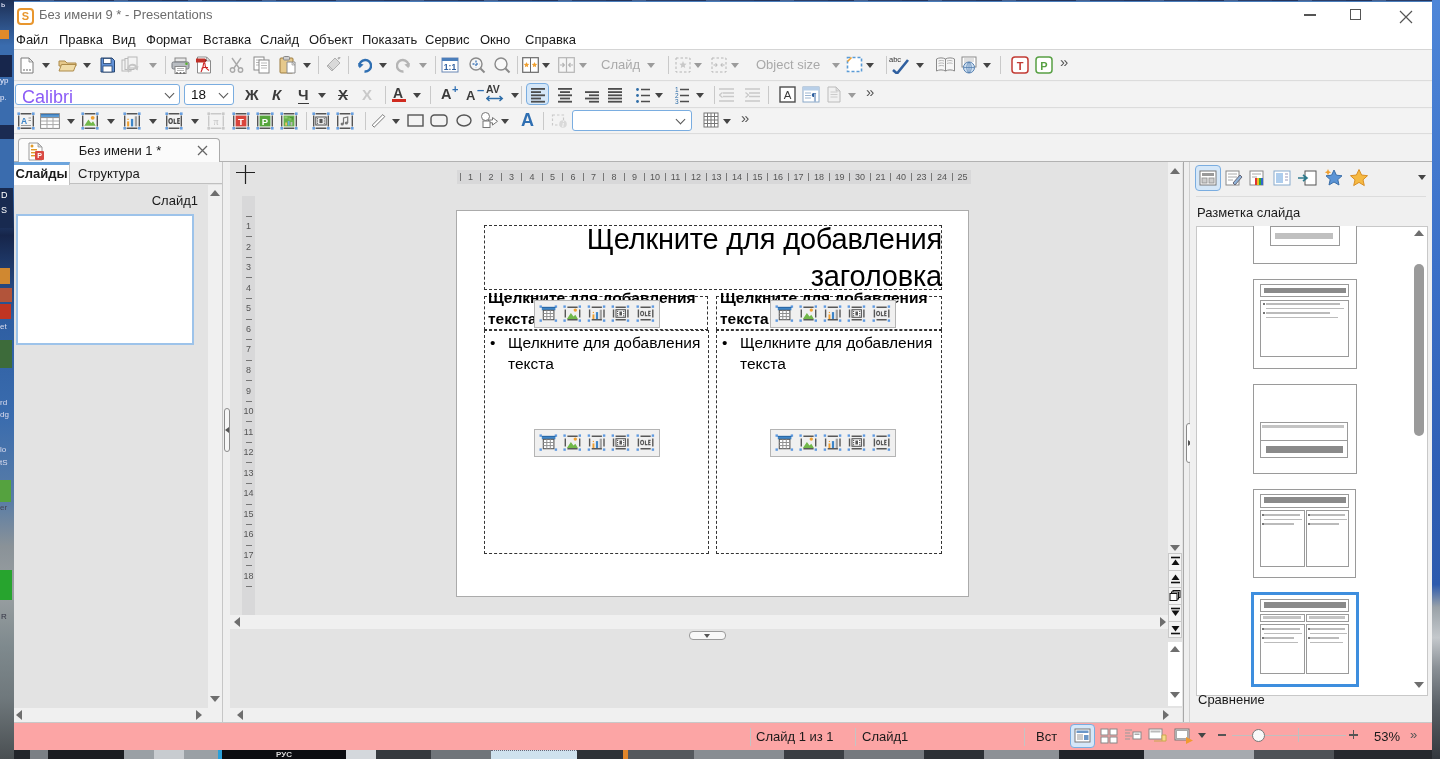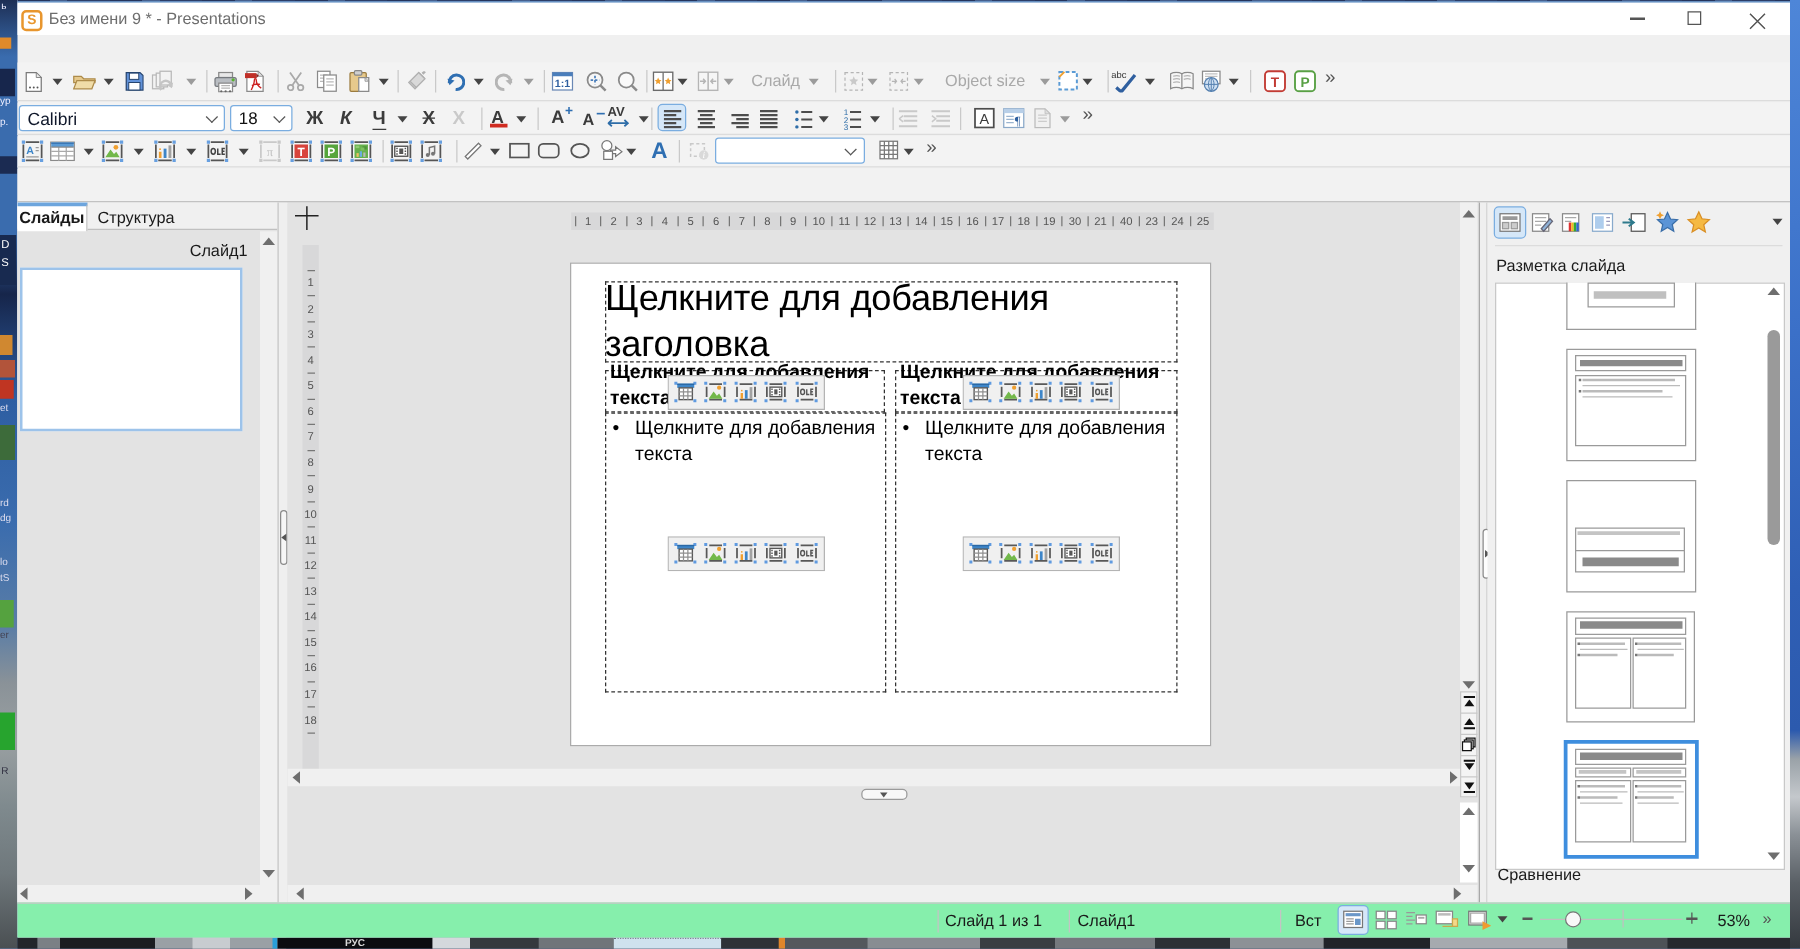--- a/index.html
+++ b/index.html
@@ -71,20 +71,33 @@
 <div class="a" style="left:0;top:2px;width:1418px;height:26px;background:#fff">
  <div class="a" style="left:3px;top:6px;width:17px;height:17px;border:2px solid #e8962e;border-radius:4px;color:#e8962e;font-weight:bold;font-size:11px;text-align:center;line-height:13px;background:#fff">S</div>
  <div class="a" style="left:25px;top:5px;color:#6d6d6d;font-size:13px">Без имени 9 * - Presentations</div>
  <div class="a" style="left:1290px;top:12px;width:12px;height:1.5px;background:#555"></div>
  <div class="a" style="left:1336px;top:7px;width:11px;height:11px;border:1px solid #555"></div>
  <svg class="a" style="left:1385px;top:8px" width="14" height="14">
         <path d="M1 1 L13 13 M13 1 L1 13" stroke="#555" stroke-width="1.2"></path>
       </svg>
 </div>
 
+<div class="a" id="menubar" style="left:0;top:28px;width:1418px;height:22px;background:#fff;border-bottom:1px solid #d5d5d5;font-size:13px">
+ <div class="a" style="left:2px;top:4px">Файл</div>
+ <div class="a" style="left:45px;top:4px">Правка</div>
+ <div class="a" style="left:98px;top:4px">Вид</div>
+ <div class="a" style="left:132px;top:4px">Формат</div>
+ <div class="a" style="left:189px;top:4px">Вставка</div>
+ <div class="a" style="left:246px;top:4px">Слайд</div>
+ <div class="a" style="left:295px;top:4px">Объект</div>
+ <div class="a" style="left:348px;top:4px">Показать</div>
+ <div class="a" style="left:411px;top:4px">Сервис</div>
+ <div class="a" style="left:466px;top:4px">Окно</div>
+ <div class="a" style="left:511px;top:4px">Справка</div>
+</div>
 
 <div class="a" id="tb1" style="left:0;top:50px;width:1418px;height:31px;background:#f3f3f3;border-bottom:1px solid #dcdcdc"></div>
 <div class="a" id="tb2" style="left:0;top:82px;width:1418px;height:26px;background:#f3f3f3;border-bottom:1px solid #dcdcdc"></div>
 <div class="a" id="tb3" style="left:0;top:109px;width:1418px;height:25px;background:#f3f3f3;border-bottom:1px solid #dcdcdc"></div>
 <div class="a" id="tbicons" style="left:0;top:0;width:1418px;height:134px">
       <svg class="a" style="left:6px;top:57px" width="14" height="17" viewBox="0 0 14 17">
         <path d="M1 1 h8 l4 4 v11 h-12 z" fill="#fff" stroke="#7a7a7a"></path>
         <path d="M9 1 l4 4 h-4 z" fill="#e8e8e8" stroke="#7a7a7a" stroke-width=".7"></path>
         <circle cx="4" cy="13" r=".8" fill="#555"></circle>
         <circle cx="7" cy="13" r=".8" fill="#555"></circle>
@@ -242,21 +255,21 @@
       <svg class="a" style="left:997px;top:56px" width="18" height="18" viewBox="0 0 18 18">
         <rect x="1" y="1" width="16" height="16" rx="3" fill="#fff" stroke="#c23b34" stroke-width="1.5"></rect>
         <text x="9" y="13.5" font-size="11" font-weight="bold" fill="#c23b34" text-anchor="middle" font-family="Liberation Sans">T</text>
       </svg>
       <svg class="a" style="left:1021px;top:56px" width="18" height="18" viewBox="0 0 18 18">
         <rect x="1" y="1" width="16" height="16" rx="3" fill="#fff" stroke="#58a044" stroke-width="1.5"></rect>
         <text x="9" y="13.5" font-size="11" font-weight="bold" fill="#58a044" text-anchor="middle" font-family="Liberation Sans">P</text>
       </svg>
       <div class="a" style="left:1046px;top:53px;font-size:15px;color:#555">»</div>
       <div class="a" style="left:1px;top:84px;width:165px;height:21px;background:#fff;border:1.5px solid #7aade0;border-radius:3px">
-        <span style="position:absolute;left:6px;top:2px;font-size:14px;color:#0f172a">Calibri</span>
+        <span style="position:absolute;left:6px;top:2px;font-size:18px;color:#8b5cf6">Calibri</span>
       </div>
       <div class="chev" style="left:152px;top:90px"></div>
       <div class="a" style="left:170px;top:84px;width:50px;height:21px;background:#fff;border:1.5px solid #7aade0;border-radius:3px">
         <span style="position:absolute;left:6px;top:2px;font-size:13.5px;color:#111">18</span>
       </div>
       <div class="chev" style="left:206px;top:90px"></div>
       <div class="a" style="left:231px;top:86px;font-size:15px;font-weight:bold;color:#3b3b3b">Ж</div>
       <div class="a" style="left:258px;top:86px;font-size:15px;font-weight:bold;color:#3b3b3b"><i style="font-size:15px">К</i></div>
       <div class="a" style="left:284px;top:86px;font-size:15px;font-weight:bold;color:#3b3b3b"><span style="border-bottom:1.5px solid #3b3b3b">Ч</span></div>
       <div class="a" style="left:304px;top:93px;width:0;height:0;border-left:4px solid transparent;border-right:4px solid transparent;border-top:5px solid #444"></div>
@@ -500,20 +513,36 @@
       </svg>
       <div class="a" style="left:709px;top:119px;width:0;height:0;border-left:4px solid transparent;border-right:4px solid transparent;border-top:5px solid #444"></div>
       <div class="a" style="left:727px;top:109px;font-size:15px;color:#555">»</div>
     </div>
 
 <div class="a" id="tabstrip" style="left:0;top:135px;width:1418px;height:27px;background:#f2f2f2;border-bottom:1px solid #b2b2b2"></div>
 <div class="a" id="mainbg" style="left:0;top:163px;width:1418px;height:559px;background:#e3e3e3"></div>
 
 <div class="a" id="lpanel" style="left:0;top:162px;width:208px;height:560px;background:#e3e3e3">
 
+ <div class="a" style="left:4px;top:-24px;width:202px;height:25px;background:#fbfbfb;border:1px solid #ababab;border-bottom:none;border-radius:4px 4px 0 0">
+  <svg class="a" style="left:8px;top:3px" width="18" height="19" viewBox="0 0 18 19">
+   <path d="M2 1h9l4 4v13H2z" fill="#fff" stroke="#9a9a9a"></path>
+   <path d="M11 1l4 4h-4z" fill="#d8d8d8" stroke="#9a9a9a" stroke-width=".8"></path>
+   <rect x="4" y="7" width="6" height="1.4" fill="#e09a28"></rect>
+          <rect x="4" y="10" width="6" height="1.4" fill="#e09a28"></rect>
+          <rect x="4" y="13" width="6" height="1.4" fill="#e09a28"></rect>
+   <circle cx="5" cy="4" r="1.5" fill="#e09a28"></circle>
+   <rect x="8" y="9" width="9" height="9" rx="1" fill="#d94a43"></rect>
+   <text x="12.5" y="16" font-size="7" font-weight="bold" fill="#fff" text-anchor="middle" font-family="Liberation Sans">P</text>
+  </svg>
+  <div class="a" style="left:0;top:4px;width:202px;text-align:center;font-size:13px">Без имени 1 *</div>
+  <svg class="a" style="left:178px;top:6px" width="11" height="11">
+          <path d="M1 1 L10 10 M10 1 L1 10" stroke="#666" stroke-width="1.3"></path>
+        </svg>
+ </div>
 
  <div class="a" style="left:0;top:0;width:208px;height:22px;background:#f0f0f0;border-bottom:1px solid #c0c0c0"></div>
  <div class="a" style="left:0;top:0;width:56px;height:23px;background:#fff;border-top:3px solid #6da5dd;border-right:1px solid #c0c0c0;font-weight:bold;font-size:13px;text-align:center;line-height:18px;z-index:2">Слайды</div>
  <div class="a" style="left:64px;top:4px;font-size:13px">Структура</div>
 
  <div class="a" style="left:0;top:23px;width:194px;height:523px;background:#e3e3e3"></div>
  <div class="a" style="left:194px;top:23px;width:14px;height:523px;background:#f0f0f0"></div>
  <div class="up" style="left:196px;top:28px"></div>
  <div class="dw" style="left:196px;top:534px"></div>
  <div class="a" style="left:104px;top:31px;width:80px;text-align:right;font-size:13px">Слайд1</div>
@@ -625,21 +654,21 @@
         <i class="a" style="left:3.5px;top:328.1px;width:6px;height:1px;background:#777"></i>
         <b class="a" style="left:0;top:333.4px;width:13px;text-align:center;font-weight:normal;font-style:normal">16</b>
         <i class="a" style="left:3.5px;top:348.7px;width:6px;height:1px;background:#777"></i>
         <b class="a" style="left:0;top:354.0px;width:13px;text-align:center;font-weight:normal;font-style:normal">17</b>
         <i class="a" style="left:3.5px;top:369.2px;width:6px;height:1px;background:#777"></i>
         <b class="a" style="left:0;top:374.5px;width:13px;text-align:center;font-weight:normal;font-style:normal">18</b>
         <i class="a" style="left:3.5px;top:389.8px;width:6px;height:1px;background:#777"></i>
       </div>
  <div class="a" id="slide" style="left:226px;top:48px;width:513px;height:387px;background:#fff;border:1px solid #ababab"></div>
  <div class="a" style="left:254px;top:63px;width:458px;height:65px;border:1px dashed #333"></div>
- <div class="a" style="left:254px;top:59px;width:458px;text-align:left;font-size:29px;letter-spacing:-0.2px;line-height:37px;color:#000">Щелкните для добавления<br>заголовка</div>
+ <div class="a" style="left:254px;top:59px;width:458px;text-align:right;font-size:29px;letter-spacing:-0.2px;line-height:37px;color:#000">Щелкните для добавления<br>заголовка</div>
  <div class="a" style="left:254px;top:134px;width:224px;height:34px;border:1px dashed #333"></div>
  <div class="a" style="left:486px;top:134px;width:226px;height:34px;border:1px dashed #333"></div>
  <div class="a" style="left:258px;top:126px;width:220px;font-size:15.5px;font-weight:bold;line-height:20.5px;color:#000">Щелкните для добавления текста</div>
  <div class="a" style="left:490px;top:126px;width:220px;font-size:15.5px;font-weight:bold;line-height:20.5px;color:#000">Щелкните для добавления текста</div>
  <div class="a" style="left:254px;top:168px;width:225px;height:224px;border:1px dashed #333"></div>
  <div class="a" style="left:486px;top:168px;width:226px;height:224px;border:1px dashed #333"></div>
  <div class="a" style="left:259px;top:170px;width:212px;font-size:15.5px;line-height:21px;color:#000">
         <span style="position:absolute;left:1px;top:0">•</span>
         <span style="display:block;margin-left:19px">Щелкните для добавления текста</span>
       </div>
@@ -1008,21 +1037,21 @@
         <div class="a" style="left:120px;top:466.0px;width:35px;height:1.5px;background:#bbbbbb"></div>
         <div class="a" style="left:120px;top:470.5px;width:37px;height:1.5px;background:#bbbbbb"></div>
         <div class="a" style="left:120px;top:475.0px;width:29px;height:1.5px;background:#bbbbbb"></div>
         <div class="a" style="left:120px;top:479.5px;width:33px;height:1.5px;background:#bbbbbb"></div>
         <div class="a" style="left:118px;top:465.5px;width:2px;height:2px;background:#777"></div>
         <div class="a" style="left:118px;top:474.5px;width:2px;height:2px;background:#777"></div>
       </div>
  <div class="a" style="left:8px;top:530px;font-size:13px">Сравнение</div>
 </div>
 
-<div class="a" id="status" style="left:0;top:722px;width:1418px;height:28px;background:#86efac;border-top:1px solid #c8c8c8">
+<div class="a" id="status" style="left:0;top:722px;width:1418px;height:28px;background:#fca5a5;border-top:1px solid #c8c8c8">
  <div class="a" style="left:736px;top:5px;width:1px;height:18px;background:#c4c4c4"></div>
  <div class="a" style="left:742px;top:6px;font-size:13px">Слайд 1 из 1</div>
  <div class="a" style="left:841px;top:5px;width:1px;height:18px;background:#c4c4c4"></div>
  <div class="a" style="left:848px;top:6px;font-size:13px">Слайд1</div>
  <div class="a" style="left:1010px;top:5px;width:1px;height:18px;background:#c4c4c4"></div>
  <div class="a" style="left:1022px;top:6px;font-size:13px">Вст</div>
 
  <div class="a" style="left:1056px;top:1px;width:25px;height:24px;border:1.5px solid #7aade0;border-radius:4px;background:#d5e7f8"></div>
  <svg class="a" style="left:1060px;top:5px" width="17" height="16">
         <rect x="1" y="1" width="15" height="13" fill="#fff" stroke="#777"></rect>

